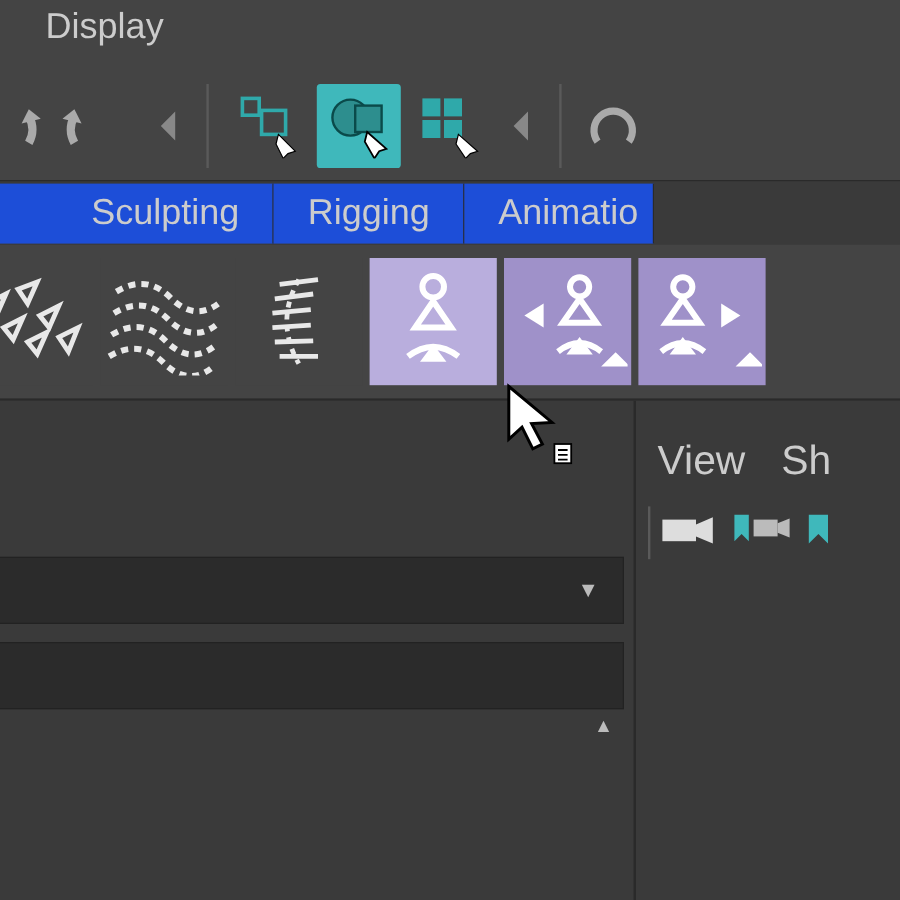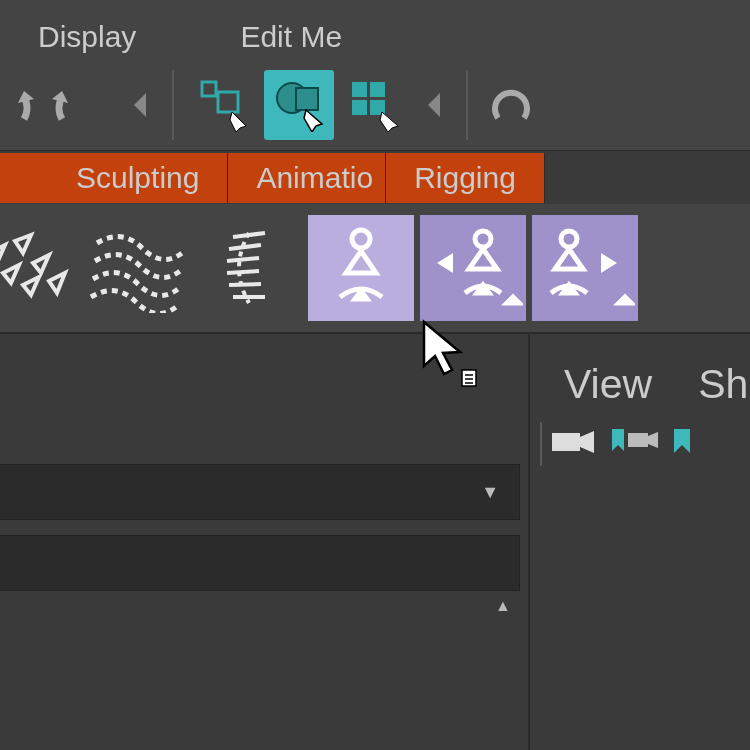--- a/index.html
+++ b/index.html
@@ -9,24 +9,23 @@
     font-family: Arial, Helvetica, sans-serif;
     color: #cccccc;
     overflow: hidden;
     position: relative;
   }
   
   
   .menubar {
     height: 60px;
     display: flex;
-    align-items: flex-end;
+    align-items: flex-start;
     background: #444444;
     padding-left: 8px;
-    gap: 44px;
   }
   .menubar .menu-item {
     color: #cccccc;
     font-size: 30px;
     padding: 6px 30px;
     cursor: pointer;
   }
   
   
   .toolbar-row {
@@ -60,21 +59,21 @@
     align-items: center;
     border-top: 1px solid #2a2a2a;
     padding-left: 0;
   }
   .shelf-tab {
     color: #cccccc;
     font-size: 30px;
     padding: 8px 28px;
     border-right: 1px solid #2a2a2a;
     cursor: pointer;
-    background: #c2410c;
+    background: #1d4ed8;
   }
   
   
   .shelf-strip {
     height: 130px;
     background: #444444;
     display: flex;
     align-items: center;
     gap: 6px;
     border-bottom: 2px solid #2a2a2a;
@@ -137,22 +136,21 @@
   }
   .panel-menubar {
     display: flex;
     align-items: center;
     gap: 30px;
     padding-left: 18px;
     height: 50px;
   }
   .panel-menu-item {
     color: #ccc;
-    font-size: 41px;
-    margin-left: 16px;
+    font-size: 34px;
   }
   .panel-toolbar {
     display: flex;
     align-items: center;
     gap: 8px;
     padding-left: 10px;
     margin-top: 10px;
     height: 50px;
   }
   .panel-toolbar .sep2 {
@@ -165,21 +163,20 @@
     left: 420px; top: 318px;
     z-index: 100;
     pointer-events: none;
   }
 </style>
 </head>
 <body>
 
 <div class="menubar">
   <div class="menu-item">Display</div>
-  <div class="menu-item">Edit Me</div>
 </div>
 
 <div class="toolbar-row">
   <div class="tool-icon" style="margin-left:-30px;">
     <svg width="58" height="40" viewBox="0 0 58 40">
       <path d="M 48 12 A 22 22 0 0 1 48 34" stroke="#aaa" stroke-width="7" fill="none"></path>
       <polygon points="48,6 58,14 42,18" fill="#aaa"></polygon>
     </svg>
   </div>
   <div class="tool-icon">
@@ -225,22 +222,22 @@
   <div class="sep"></div>
   <div class="tool-icon" style="margin-left:-6px;">
     <svg width="50" height="50" viewBox="0 0 50 50">
       <path d="M 12 38 A 16 16 0 1 1 38 38" stroke="#aaa" stroke-width="6" fill="none"></path>
     </svg>
   </div>
 </div>
 
 <div class="shelf-tabs">
   <div class="shelf-tab" style="padding-left:76px;">Sculpting</div>
+  <div class="shelf-tab">Rigging</div>
   <div class="shelf-tab" style="padding-right:12px;">Animatio</div>
-  <div class="shelf-tab">Rigging</div>
 </div>
 
 <div class="shelf-strip">
   <div class="shelf-icon" style="margin-left:-28px;">
     <svg width="100" height="90" viewBox="0 0 100 90">
       <g fill="none" stroke="#e8e8e8" stroke-width="4">
         <polygon points="14,30 30,22 22,40"></polygon>
         <polygon points="40,18 56,12 48,30"></polygon>
         <polygon points="28,50 44,42 36,60"></polygon>
         <polygon points="58,40 74,32 66,50"></polygon>

